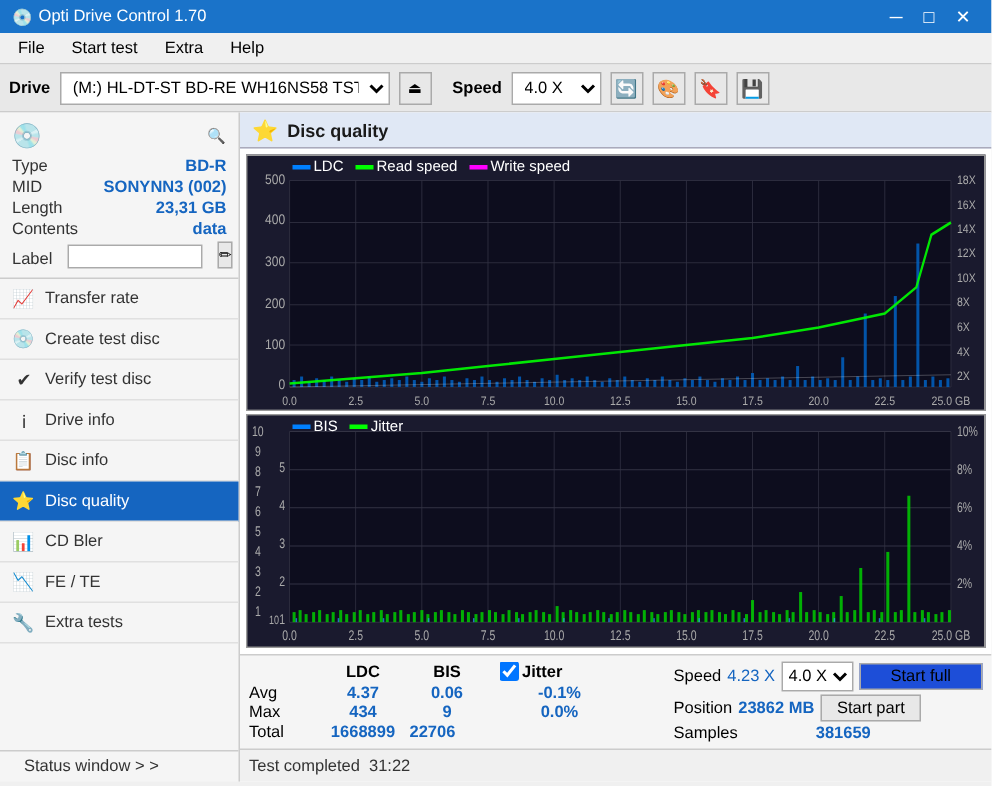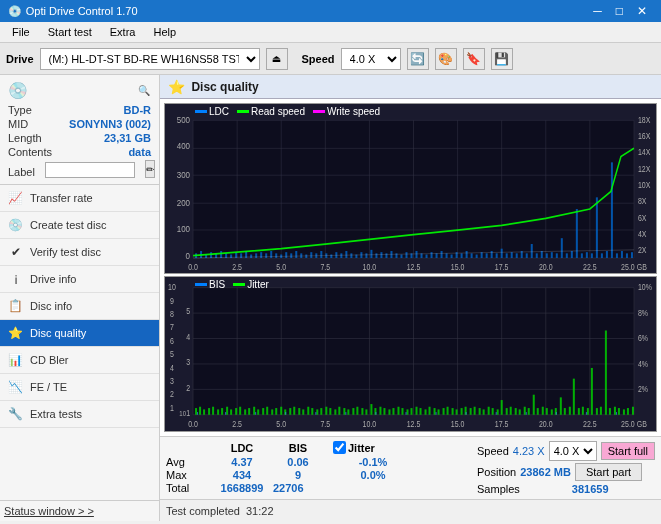--- a/index.html
+++ b/index.html
@@ -41,21 +41,21 @@
     .label-input { border: 1px solid #aaa; width: 90px; height: 16px; font-size: 10px; padding: 0 2px; }
     .label-btn { border: 1px solid #aaa; background: #e8e8e8; width: 18px; height: 18px; cursor: pointer; display: flex; align-items: center; justify-content: center; font-size: 10px; }
 
     
     .nav-items { flex: 1; display: flex; flex-direction: column; }
     .nav-item { display: flex; align-items: center; gap: 6px; padding: 5px 8px; cursor: pointer; font-size: 11px; color: #333; border-bottom: 1px solid #e0e0e0; }
     .nav-item.active { background: #1565c0; color: white; }
     .nav-item .nav-icon { width: 16px; height: 16px; display: flex; align-items: center; justify-content: center; font-size: 12px; flex-shrink: 0; }
 
     
-    .status-window { border-top: 1px solid #ccc; padding: 4px 4px; cursor: pointer; font-size: 11px; color: #333; display: flex; gap: 4px; text-decoration: underline; }
+    .status-window { border-top: 1px solid #ccc; padding: 4px 16px; cursor: pointer; font-size: 11px; color: #333; display: flex; gap: 4px; }
 
     
     .content { flex: 1; display: flex; flex-direction: column; background: white; }
     
     
     .content-header { background: #e0e8f5; border-bottom: 1px solid #aab; padding: 3px 8px; display: flex; align-items: center; gap: 6px; height: 24px; }
     .content-header-icon { color: #1565c0; font-size: 14px; }
     .content-header-title { font-weight: bold; font-size: 12px; color: #1a1a1a; }
 
     
@@ -65,21 +65,21 @@
     .chart-container { position: relative; flex: 1; border: 1px solid #999; background: #1a1a2e; overflow: hidden; }
     .chart-legend { position: absolute; top: 2px; left: 30px; display: flex; gap: 8px; z-index: 10; font-size: 10px; }
     .legend-item { display: flex; align-items: center; gap: 2px; color: white; }
     .legend-color { width: 12px; height: 3px; display: inline-block; }
     
     
     .chart-svg { width: 100%; height: 100%; }
 
     
     .stats-area { background: #f5f5f5; border-top: 1px solid #ccc; padding: 4px 8px; }
-    .start-full-btn { background: #f9a8d4; border: 1px solid #aaa; padding: 2px 6px; font-size: 11px; cursor: pointer; }
+    .start-full-btn { background: #1d4ed8; border: 1px solid #aaa; padding: 2px 20px; font-size: 11px; cursor: pointer; }
     .start-part-btn { background: #e8e8e8; border: 1px solid #aaa; padding: 2px 10px; font-size: 11px; cursor: pointer; }
 
     
     .progress-area { background: #f0f0f0; border-top: 1px solid #ccc; display: flex; align-items: center; gap: 6px; padding: 3px 6px; height: 22px; }
     .progress-bar-outer { flex: 1; height: 12px; border: 1px solid #999; background: white; position: relative; }
     .progress-bar-inner { height: 100%; background: #00cc00; }
     .progress-text { font-size: 10px; position: absolute; width: 100%; text-align: center; top: 0; line-height: 12px; color: black; }
     .status-text { font-size: 11px; color: #333; white-space: nowrap; text-align: center; }
     .time-text { font-size: 11px; color: #333; white-space: nowrap; }
   </style>

